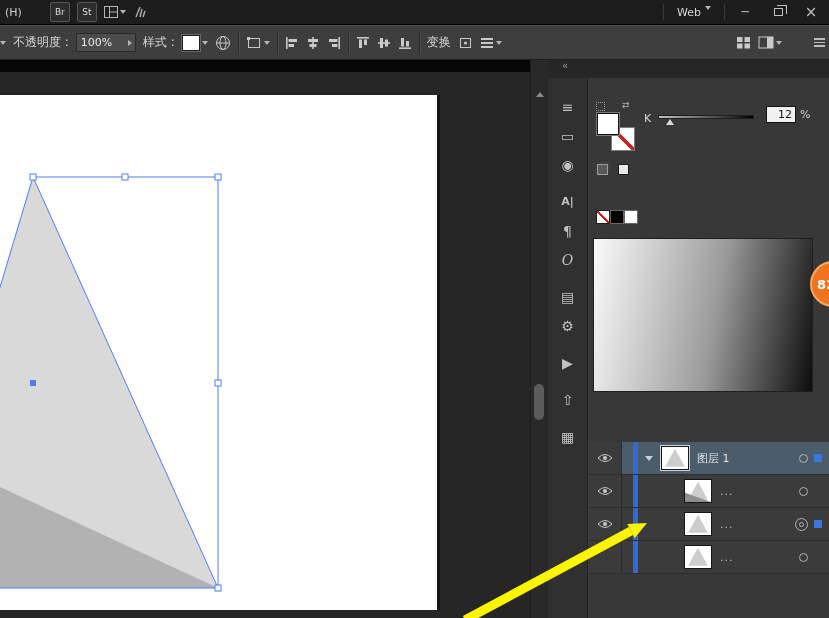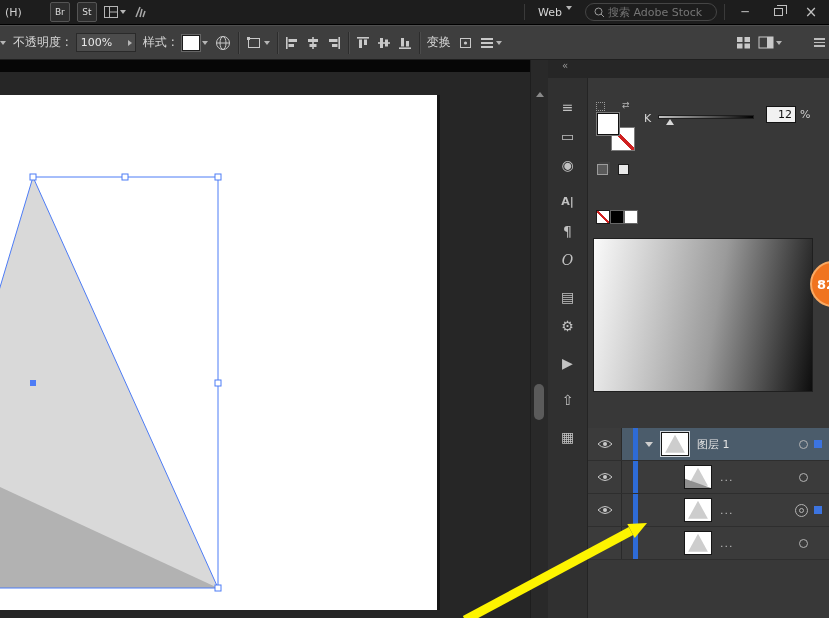--- a/index.html
+++ b/index.html
@@ -100,21 +100,21 @@
   .qs { width:14px; height:14px; border:1px solid #666; }
   .qs.none { background:linear-gradient(to top right, transparent 44%, #cf2020 44%, #cf2020 56%, transparent 56%), #fff; border-color:#1c1c1c; }
   .qs.black { background:#000; }
   .qs.white { background:#fff; }
 
   .ramp { position:absolute; left:5px; top:160px; width:220px; height:154px;
     background:linear-gradient(100deg,#fafafa 0%,#9a9a9a 55%,#0d0d0d 100%); border:1px solid #1f1f1f; }
 
   
   .lower-tabbar { top:322px; }
-  .layer-rows { position:absolute; left:0; top:350px; right:0; }
+  .layer-rows { position:absolute; left:0; top:364px; right:0; }
   .lrow { display:flex; align-items:center; height:33px; background:#3b3b3b; border-bottom:1px solid #2e2e2e; }
   .eyezone { width:34px; height:100%; display:flex; align-items:center; justify-content:center;
     border-right:1px solid #2a2a2a; flex:none; }
   .lmain { flex:1; height:100%; display:flex; align-items:center; padding-right:7px; }
   .lrow.selected .lmain { background:#4b5c6b; }
   .colorbar { width:5px; height:100%; background:#2e6bd6; margin-left:11px; flex:none; }
   .lchev { width:0; height:0; border-left:4px solid transparent; border-right:4px solid transparent;
     border-top:5px solid #cfcfcf; margin-left:7px; }
   .thumb { width:28px; height:24px; background:#fff; border:1px solid #161616; position:relative;
     overflow:hidden; margin-left:8px; flex:none; }
@@ -164,27 +164,20 @@
       <svg class="lineicon" width="14" height="14">
           <path d="M3 12 L7 2 M7 12 L9 4 M10 12 L12 6" stroke="#a8a8a8" stroke-width="1.5" fill="none"></path>
         </svg>
     </span>
     <div class="tb-spacer"></div>
     <span class="vsep-dark"></span>
     <span class="tb-workspace">
       <span>Web</span>
       <i class="caret"></i>
     </span>
-    <span class="search">
-      <svg class="lineicon" width="11" height="11">
-          <circle cx="4.5" cy="4.5" r="3.5" fill="none" stroke="#9a9a9a"></circle>
-          <line x1="7" y1="7" x2="10.5" y2="10.5" stroke="#9a9a9a"></line>
-        </svg>
-      <input placeholder="搜索 Adobe Stock" style="">
-    </span>
     <span class="vsep-dark"></span>
     <span class="winbtn">─</span>
     <span class="winbtn"><i class="restore-ic"></i></span>
     <span class="winbtn" style="font-size:15px;">×</span>
   </div>
 
   <div class="toolbar">
     <i class="caret" style="margin-left:-4px"></i>
     <span>不透明度 :</span>
     <span class="opacity-field">

